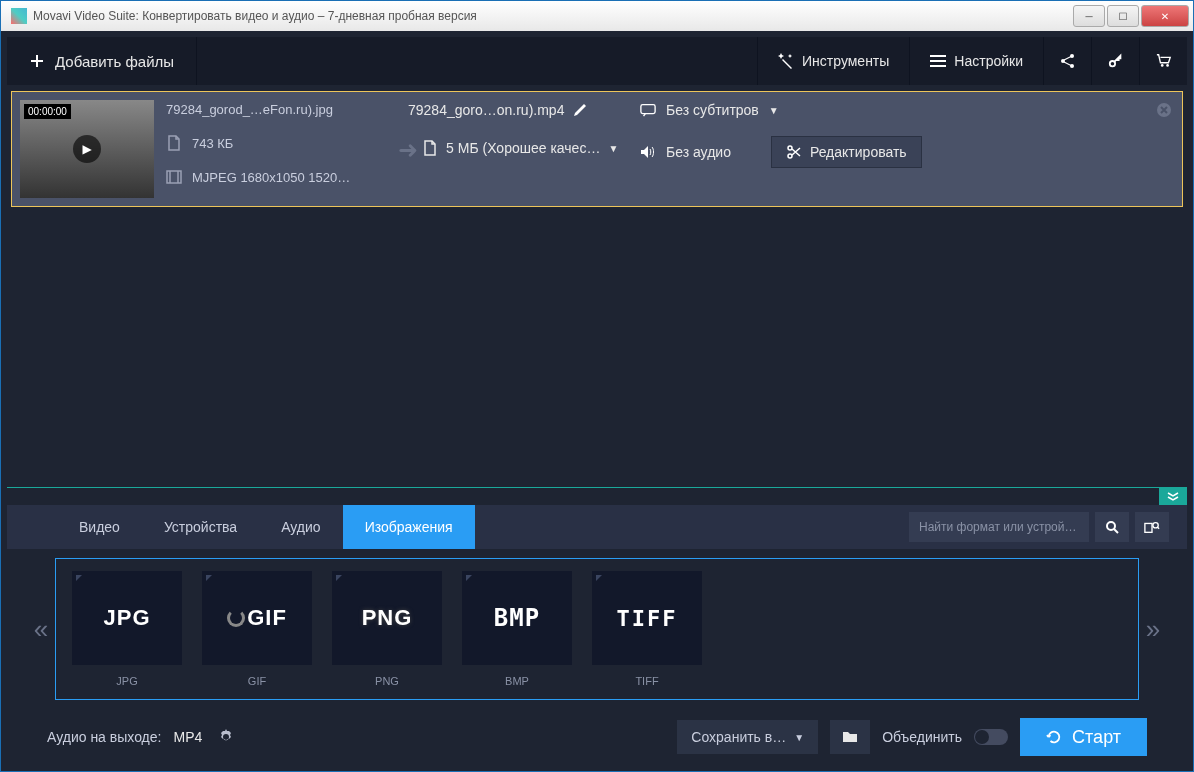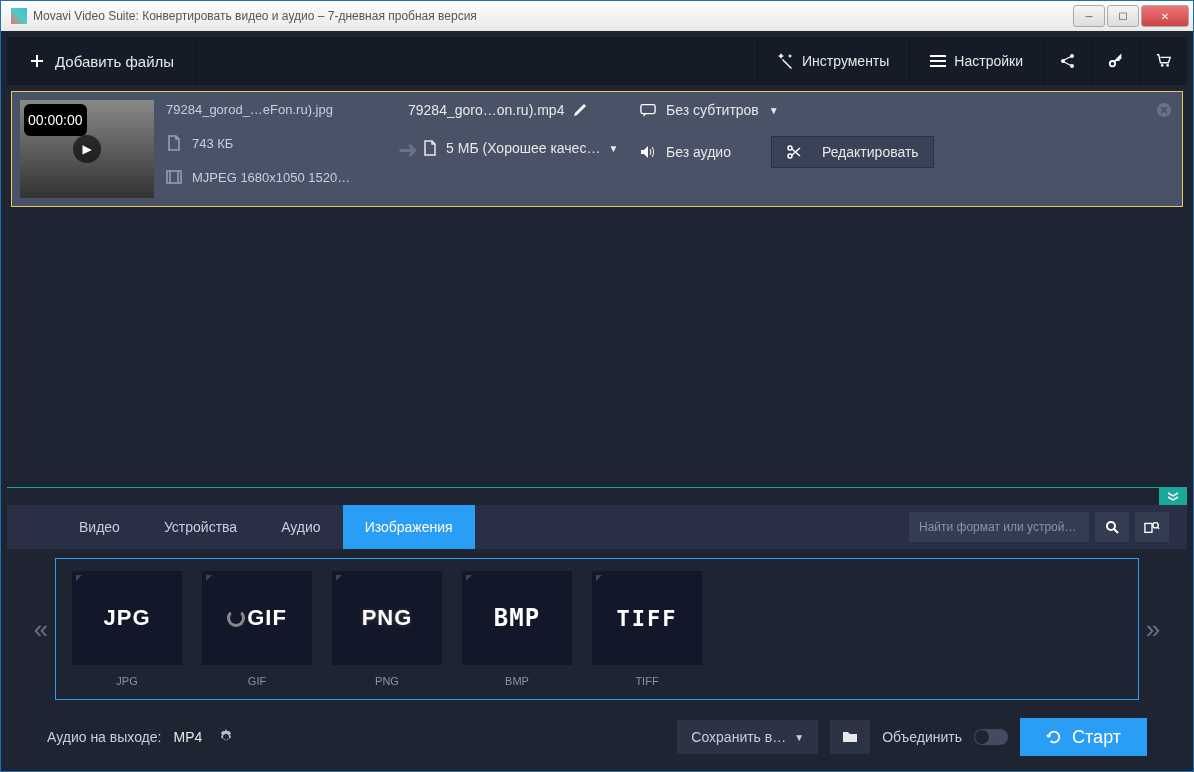--- a/index.html
+++ b/index.html
@@ -20,30 +20,30 @@
 .topbar { height: 48px; background: #161b28; display: flex; align-items: stretch; }
 .topbar .add-btn { display: flex; align-items: center; gap: 10px; padding: 0 22px; color: #e8e8e8; font-size: 15px; cursor: pointer; border-right: 1px solid #0e1320; }
 .topbar .spacer { flex: 1; }
 .topbar .tb-item { display: flex; align-items: center; gap: 8px; padding: 0 20px; color: #e8e8e8; font-size: 14px; border-left: 1px solid #0e1320; cursor: pointer; }
 .topbar .tb-icon-only { width: 48px; justify-content: center; padding: 0; }
 
 
 .file-area { padding: 6px 4px 4px 4px; }
 .file-row { border: 1px solid #edc55a; background: #4a5268; display: flex; padding: 8px 12px 8px 8px; gap: 12px; position: relative; }
 .thumb { width: 134px; height: 98px; background: linear-gradient(#888,#333); position: relative; display: flex; align-items: center; justify-content: center; }
-.thumb .ts { position: absolute; top: 4px; left: 4px; background: #000; color: #fff; font-size: 14px; padding: 8px 4px; border-radius: 6px; }
+.thumb .ts { position: absolute; top: 4px; left: 4px; background: #000; color: #fff; font-size: 10px; padding: 2px 4px; }
 .thumb .play { width: 28px; height: 28px; background: rgba(0,0,0,.6); border-radius: 50%; display: flex; align-items: center; justify-content: center; color: #fff; font-size: 12px; }
 .file-left { display: flex; flex-direction: column; gap: 18px; color: #c9cede; font-size: 13px; padding-top: 2px; }
 .file-left .line { display: flex; align-items: center; gap: 10px; }
 .file-mid { display: flex; flex-direction: column; gap: 18px; color: #e8e8e8; font-size: 14px; padding-top: 2px; }
 .file-mid .outname { display: flex; align-items: center; gap: 8px; }
 .file-mid .outsize { display: flex; align-items: center; gap: 8px; }
 .file-right { display: flex; flex-direction: column; gap: 18px; color: #e8e8e8; font-size: 14px; padding-top: 2px; flex: 1; }
 .file-right .sub, .file-right .aud { display: flex; align-items: center; gap: 10px; }
-.edit-btn { background: #3a4257; color: #e8e8e8; padding: 6px 14px; display: inline-flex; align-items: center; gap: 20px; cursor: pointer; font-size: 14px; border: 1px solid #2a3142; height: 32px; }
+.edit-btn { background: #3a4257; color: #e8e8e8; padding: 6px 14px; display: inline-flex; align-items: center; gap: 8px; cursor: pointer; font-size: 14px; border: 1px solid #2a3142; height: 32px; }
 .close-x { position: absolute; right: 10px; top: 10px; color: #8a92a6; cursor: pointer; font-size: 16px; }
 .arrow { color: #6a7288; font-size: 24px; margin: 0 -4px -4px -10px; }
 
 .empty-zone { flex: 1; background: #1e2432; }
 
 
 .collapse-tab { height: 18px; display: flex; justify-content: flex-end; border-top: 1px solid #1aa89a; }
 .collapse-tab .chev { width: 28px; height: 18px; background: #1aa89a; color: #fff; display: flex; align-items: center; justify-content: center; font-size: 10px; cursor: pointer; }
 
 .tabsbar { height: 44px; background: #293045; display: flex; align-items: stretch; padding-left: 50px; }

